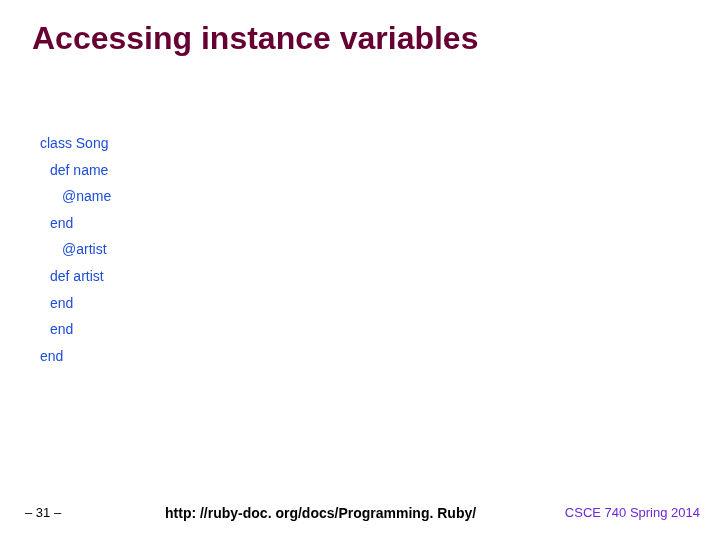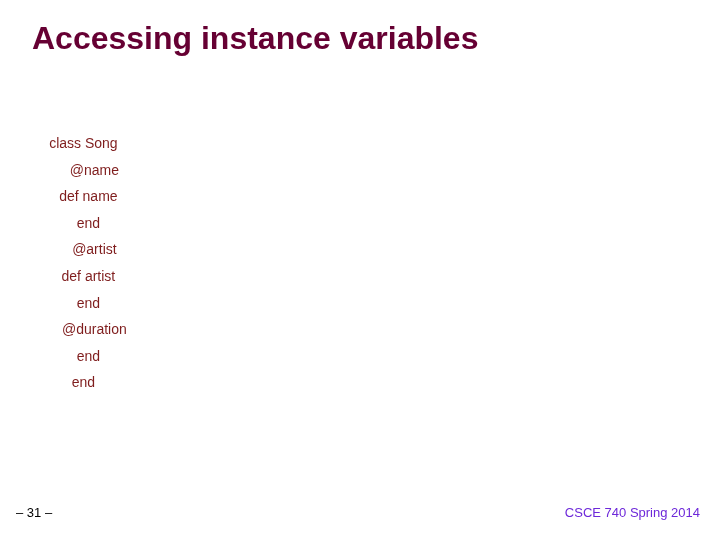--- a/index.html
+++ b/index.html
@@ -1,15 +1,15 @@
 <!DOCTYPE html>
 <html><head>
 <meta charset="utf-8">
 <style>
-  * { margin: 0; padding: 0; box-sizing: border-box; text-align: center; }
+  * { margin: 0; padding: 0; box-sizing: border-box; }
   body {
     width: 720px;
     height: 540px;
     background: #ffffff;
     font-family: Arial, Helvetica, sans-serif;
     position: relative;
     overflow: hidden;
   }
   .title {
     position: absolute;
@@ -17,37 +17,37 @@
     left: 32px;
     font-size: 32px;
     font-weight: bold;
     color: #660033;
   }
   .code-block {
     position: absolute;
     top: 130px;
     left: 40px;
     font-size: 14px;
-    color: #7f1d1d;
+    color: #1d4ed8;
     line-height: 1.9;
   }
   .code-line { white-space: pre; }
   .ind1 { padding-left: 10px; }
   .ind2 { padding-left: 22px; }
   .footer {
     position: absolute;
     bottom: 20px;
     left: 0;
     width: 720px;
     display: flex;
     align-items: center;
     font-size: 13px;
   }
   .page-num {
-    margin-left: 16px;
+    margin-left: 25px;
     color: #000;
   }
   .url {
     position: absolute;
     left: 165px;
     font-weight: bold;
     color: #000;
     font-size: 14px;
   }
   .course {
@@ -56,27 +56,27 @@
     color: #6d28d9;
   }
 </style>
 </head>
 <body>
 
 <div class="title">Accessing instance variables</div>
 
 <div class="code-block">
   <div class="code-line">class Song</div>
+  <div class="code-line ind1">def name</div>
   <div class="code-line ind2">@name</div>
-  <div class="code-line ind1">def name</div>
   <div class="code-line ind1">end</div>
   <div class="code-line ind2">@artist</div>
   <div class="code-line ind1">def artist</div>
   <div class="code-line ind1">end</div>
-  <div class="code-line ind2">@duration</div>
   <div class="code-line ind1">end</div>
   <div class="code-line">end</div>
 </div>
 
 <div class="footer">
   <span class="page-num">– 31 –</span>
+  <span class="url">http: //ruby-doc. org/docs/Programming. Ruby/</span>
   <span class="course">CSCE 740 Spring 2014</span>
 </div>
 
 </body></html>

